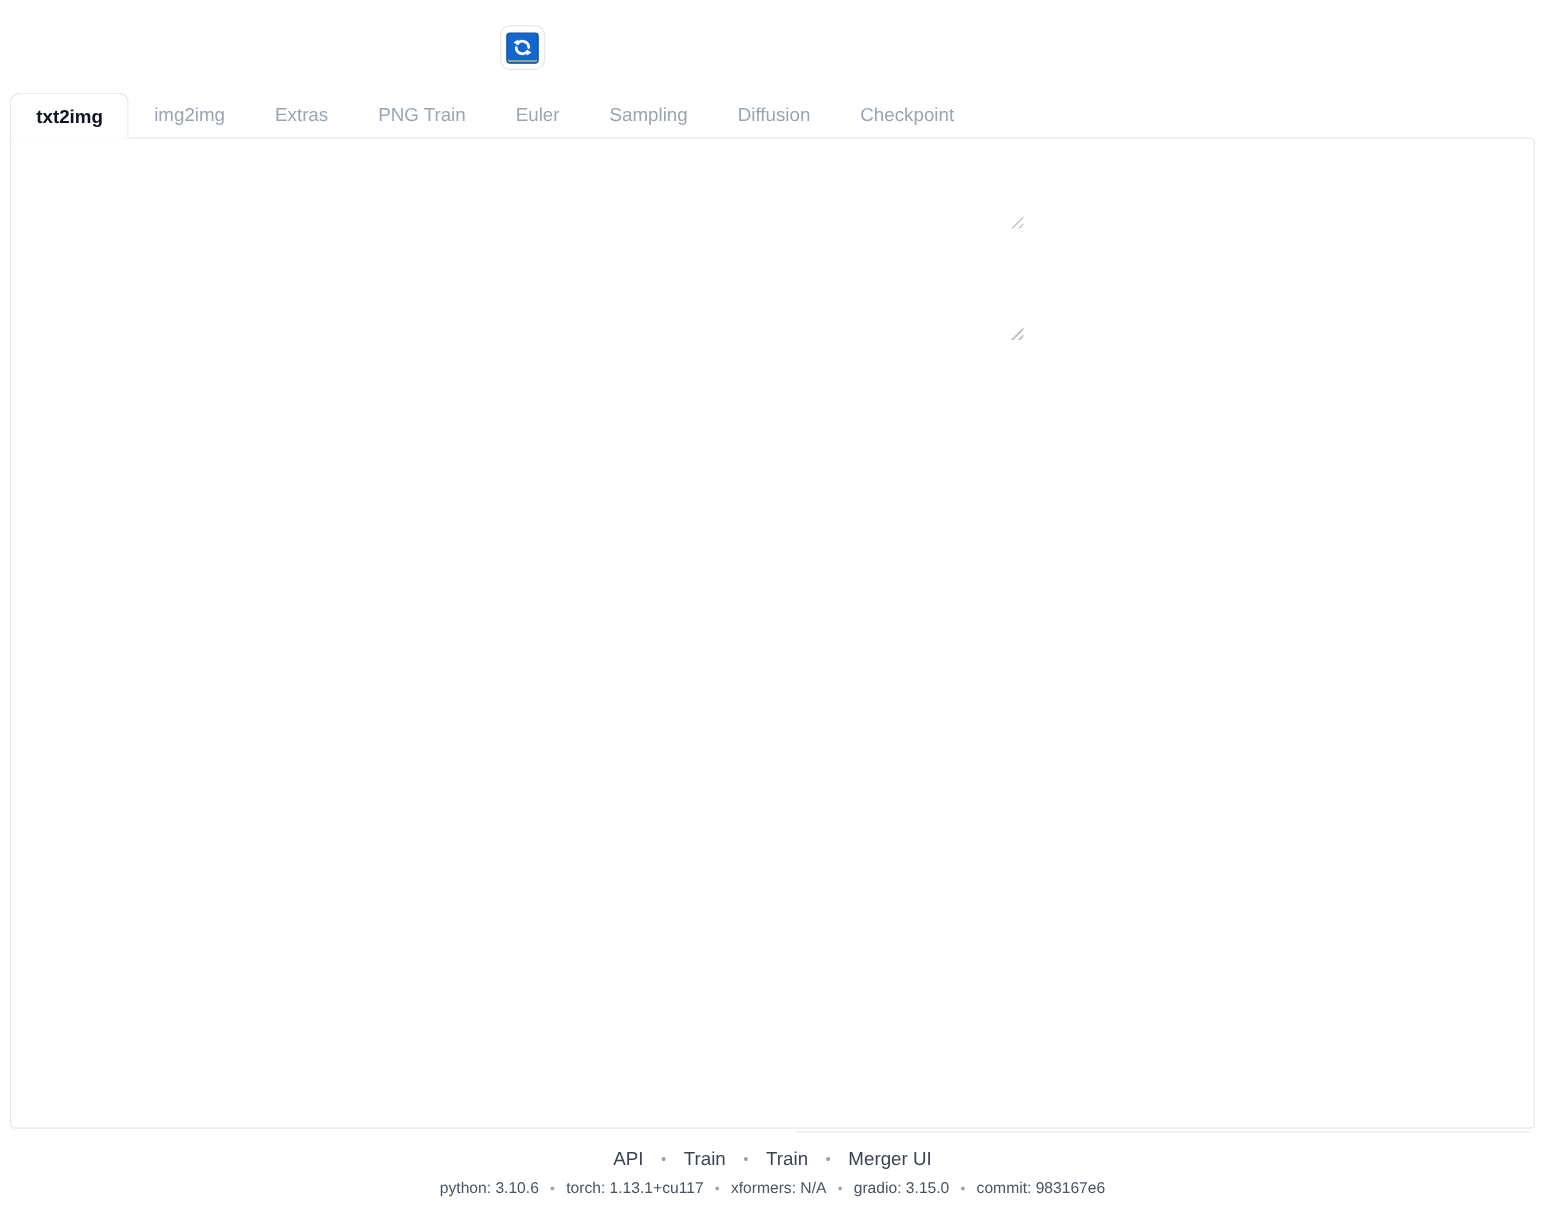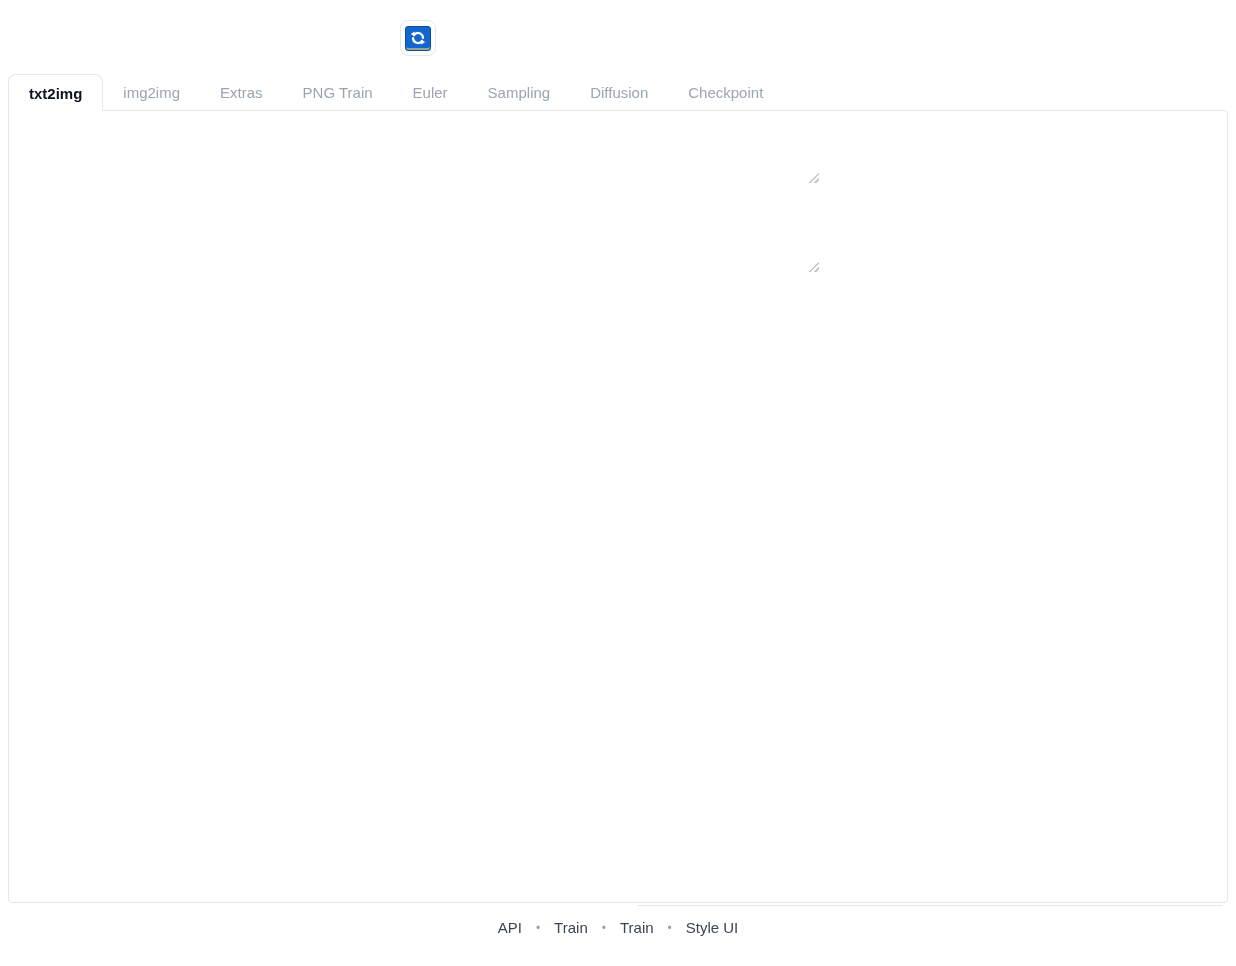--- a/index.html
+++ b/index.html
@@ -446,16 +446,23 @@
   <div class="infoblk">
     <div class="info-line">green sapling rowing out of ground, mud, dirt, grass, high quality, photorealistic, sharp focus, depth of field</div>
     <div class="info-line">Steps: 20, Sampler: Euler a, CFG scale: 12, Seed: 1441787169, Size: 512x512, Model hash: 60fe2f34, Model: protogenX34OfficialR_1</div>
     <div class="info-perf"><span>Time taken: 8.62s</span><span class="sep"></span><span>Torch active/reserved: 3699/4702 MiB, Sys VRAM: 7020/24576 MiB (28.56%)</span></div>
   </div>
 
   <div class="footer-links">
     <span class="flink">API</span>
     <span class="flink">Train</span>
     <span class="flink">Train</span>
-    <span class="flink">Style UI</span>
+    <span class="flink">Merger UI</span>
+  </div>
+  <div class="footer-vers">
+    <span class="fver">python: 3.10.6</span>
+    <span class="fver">torch: 1.13.1+cu117</span>
+    <span class="fver">xformers: N/A</span>
+    <span class="fver">gradio: 3.15.0</span>
+    <span class="fver">commit: 983167e6</span>
   </div>
 
 </div>
 
 </body></html>

